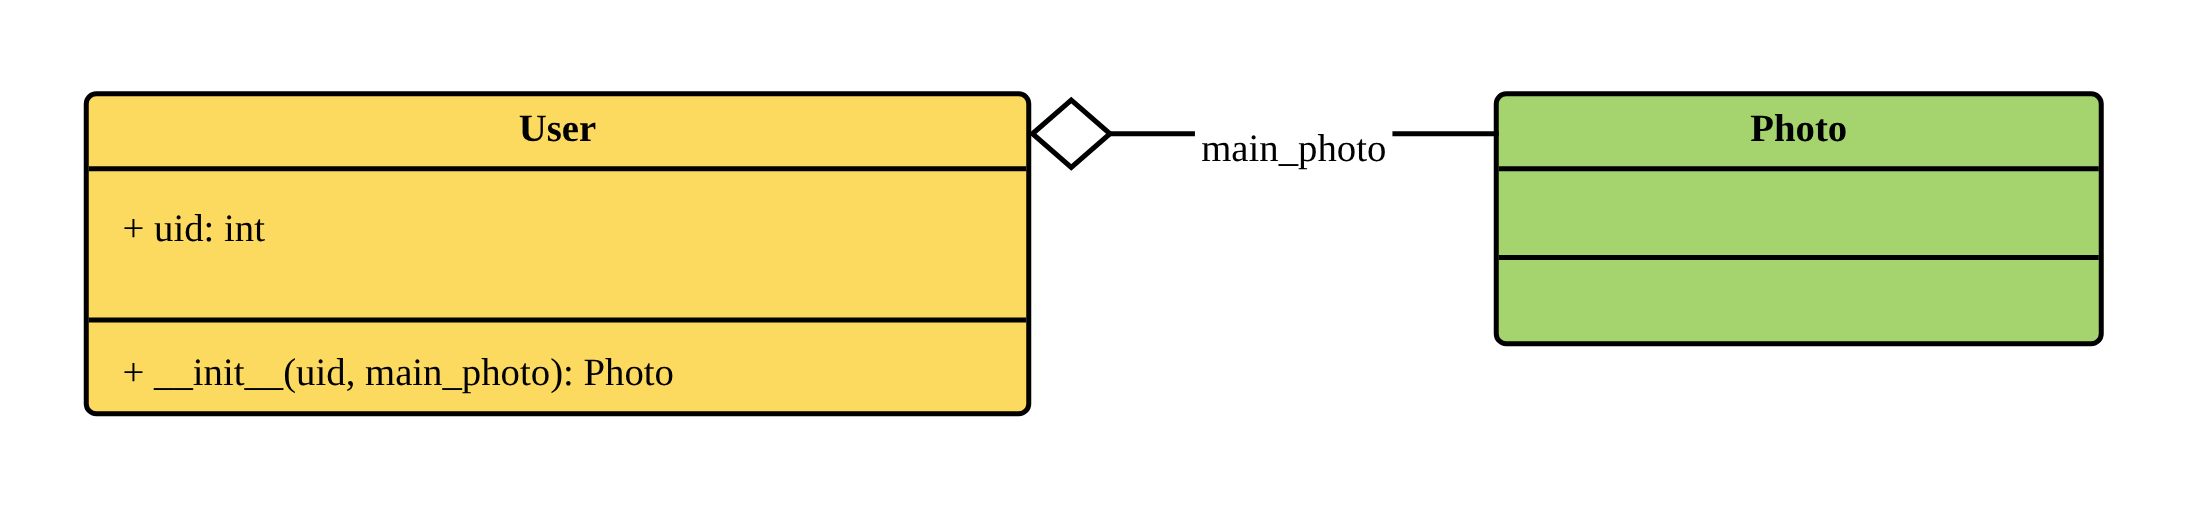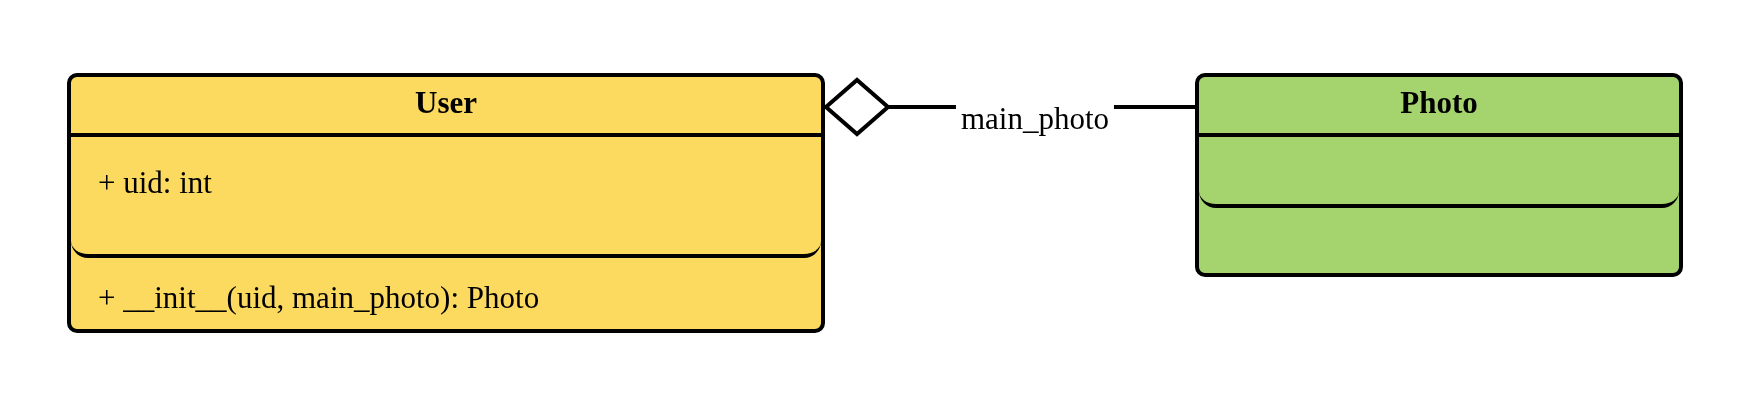--- a/index.html
+++ b/index.html
@@ -42,21 +42,20 @@
     border-bottom: 4px solid var(--stroke);
     display: flex;
     align-items: center;
     justify-content: center;
     padding-bottom: 4px;
     font-size: 31px;
     font-weight: bold;
   }
   .sec-attrs {
     border-bottom: 4px solid var(--stroke);
-    border-radius: 17px;
   }
   .user-box .sec-attrs {
     height: 121px;
     padding: 27px 0 0 27px;
   }
   .photo-box .sec-attrs { height: 71px; }
   .sec-methods { flex: 1; }
   .user-box .sec-methods { padding: 21px 0 0 27px; }
   .code-line {
     font-size: 31px;

